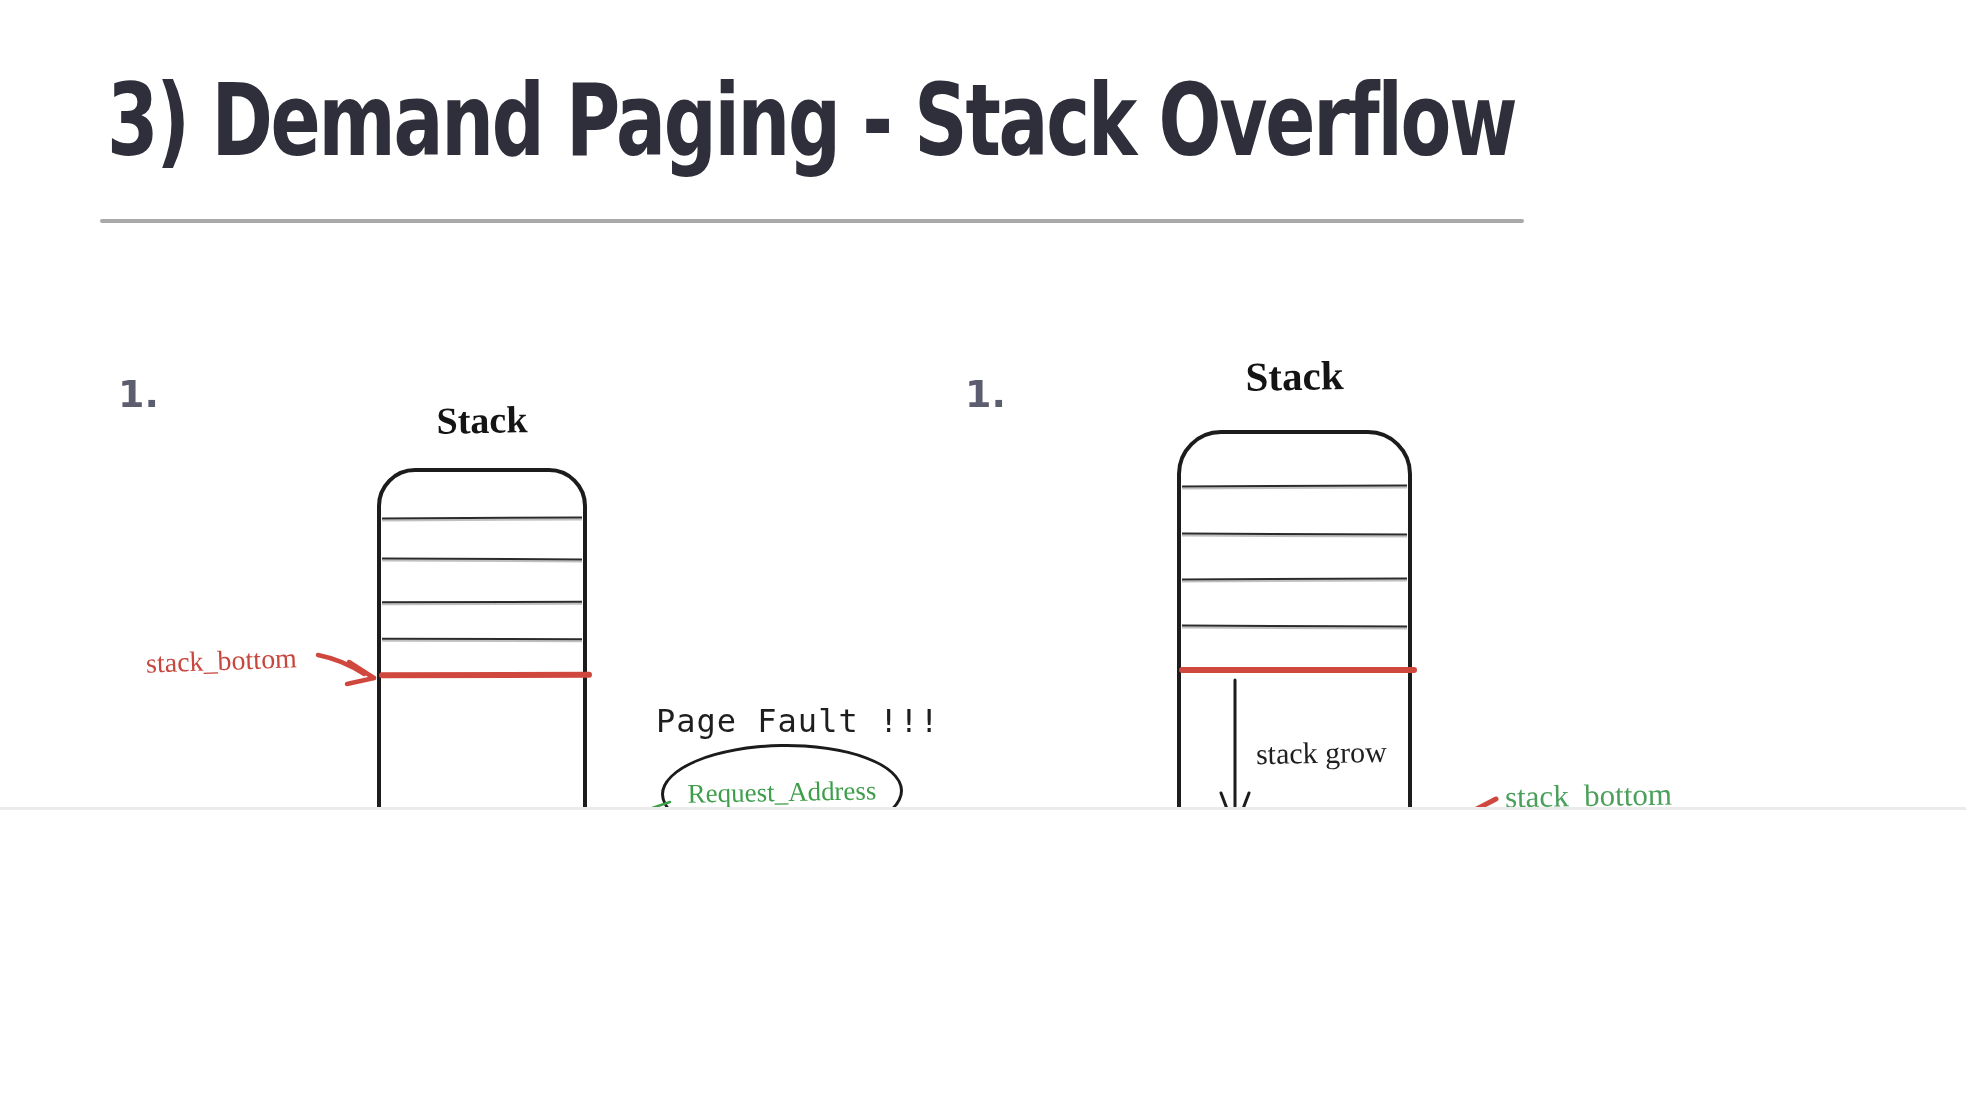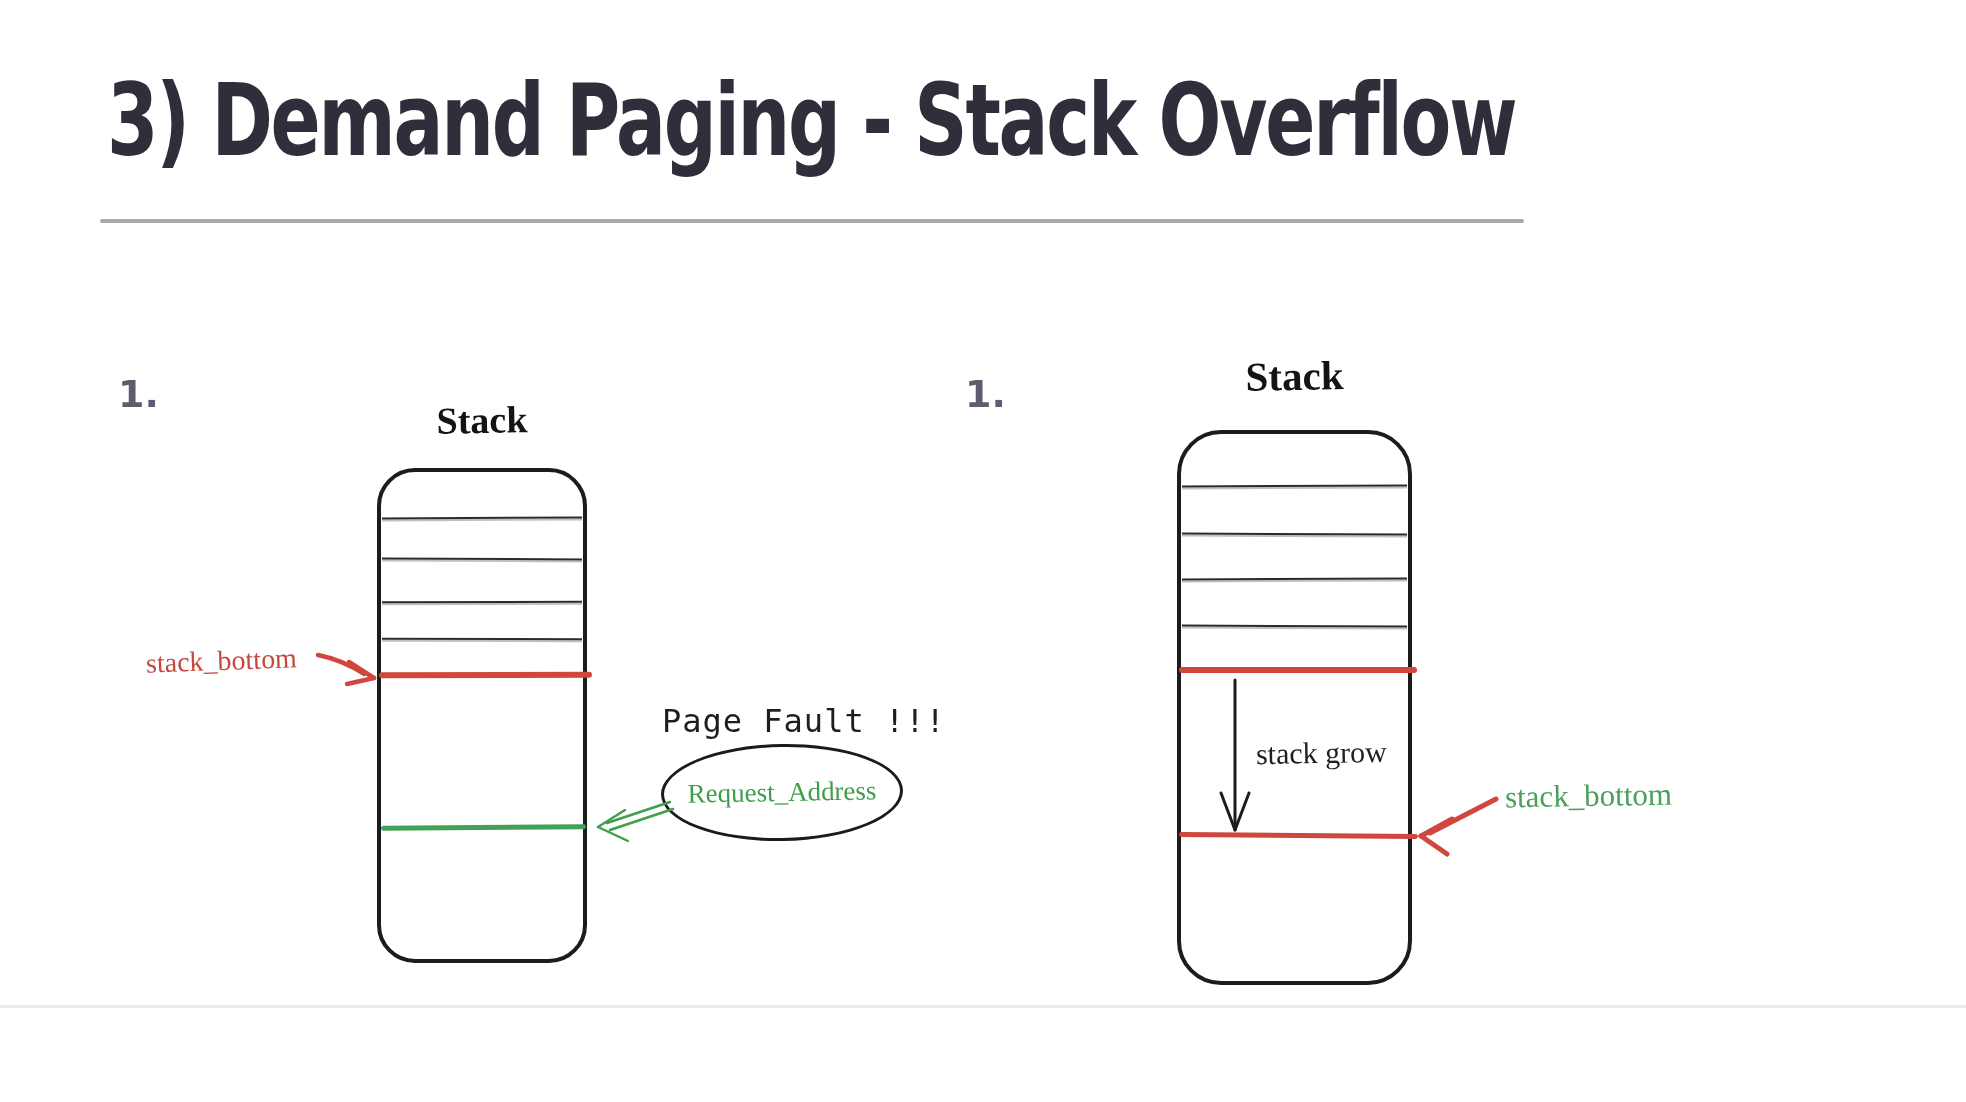--- a/index.html
+++ b/index.html
@@ -1,17 +1,17 @@
 <!DOCTYPE html>
 <html><head>
 <meta charset="utf-8">
 <style>
   html,body{margin:0;padding:0;background:#ffffff;}
   .canvas{
-    position:relative;width:1966px;height:1008px;background:#ffffff;
+    position:relative;width:1966px;height:810px;background:#ffffff;
     font-family:"Liberation Sans",sans-serif;overflow:hidden;
   }
   .group{display:contents;}
 
   
   .slide-title{
     position:absolute;left:107px;top:62px;margin:0;
     font-family:"DejaVu Sans",sans-serif;font-weight:bold;font-size:100px;
     color:#2e2f3b;white-space:nowrap;letter-spacing:-3px;
     transform:scaleX(0.74);transform-origin:left top;
@@ -47,21 +47,21 @@
   .green-bg{background:#43a257;}
 
   
   .left-box{left:377px;top:468px;width:210px;height:495px;border-radius:38px;}
   .stack-bottom-label-left{
     position:absolute;left:146px;top:645px;font-size:28px;color:#c7473f;
     transform:rotate(-2deg);white-space:nowrap;
   }
   .page-fault-label{
     position:absolute;left:656px;top:702px;font-size:32px;letter-spacing:1px;
-    font-family:"DejaVu Sans Mono",monospace;color:#1e1e1e;white-space:nowrap;margin-left:6px;
+    font-family:"DejaVu Sans Mono",monospace;color:#1e1e1e;white-space:nowrap;
   }
   .request-ellipse{
     position:absolute;left:661px;top:744px;width:242px;height:97px;
     box-sizing:border-box;border:3.5px solid #1b1b1b;border-radius:50%;
     display:flex;align-items:center;justify-content:center;
     transform:rotate(-1deg);background:#ffffff;
   }
   .request-label{font-size:27px;color:#3f9e4b;white-space:nowrap;}
 
   

